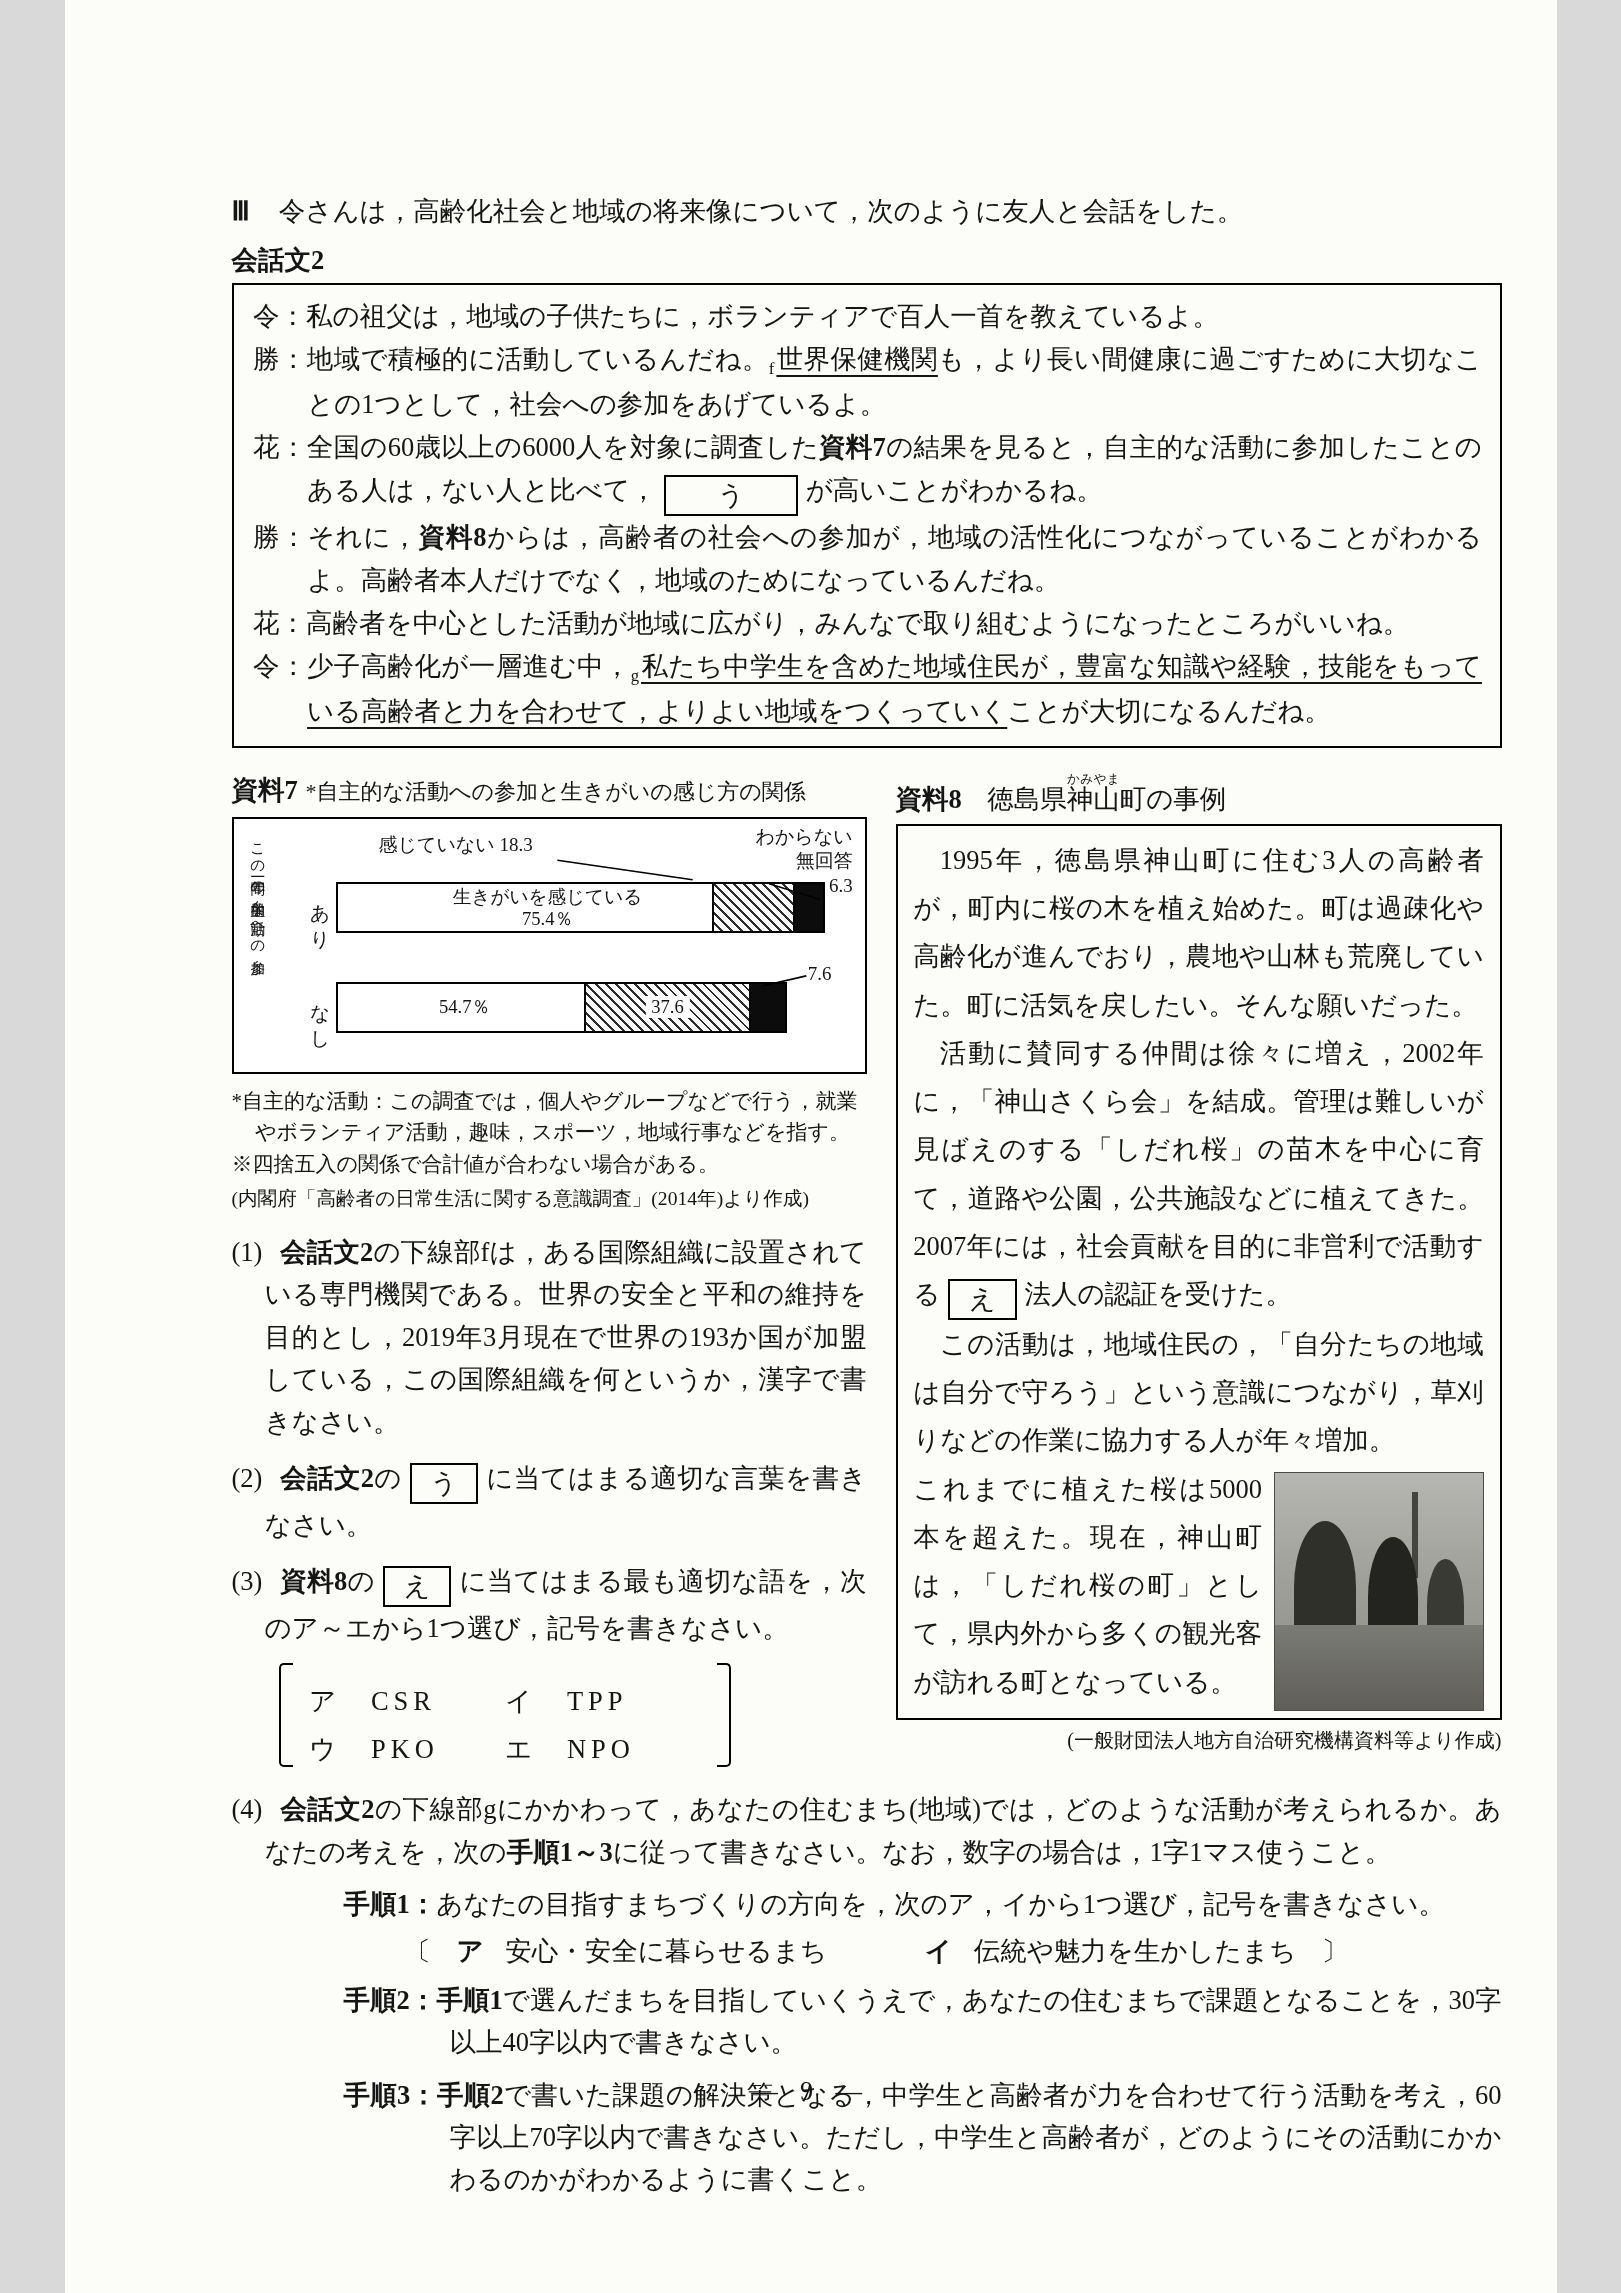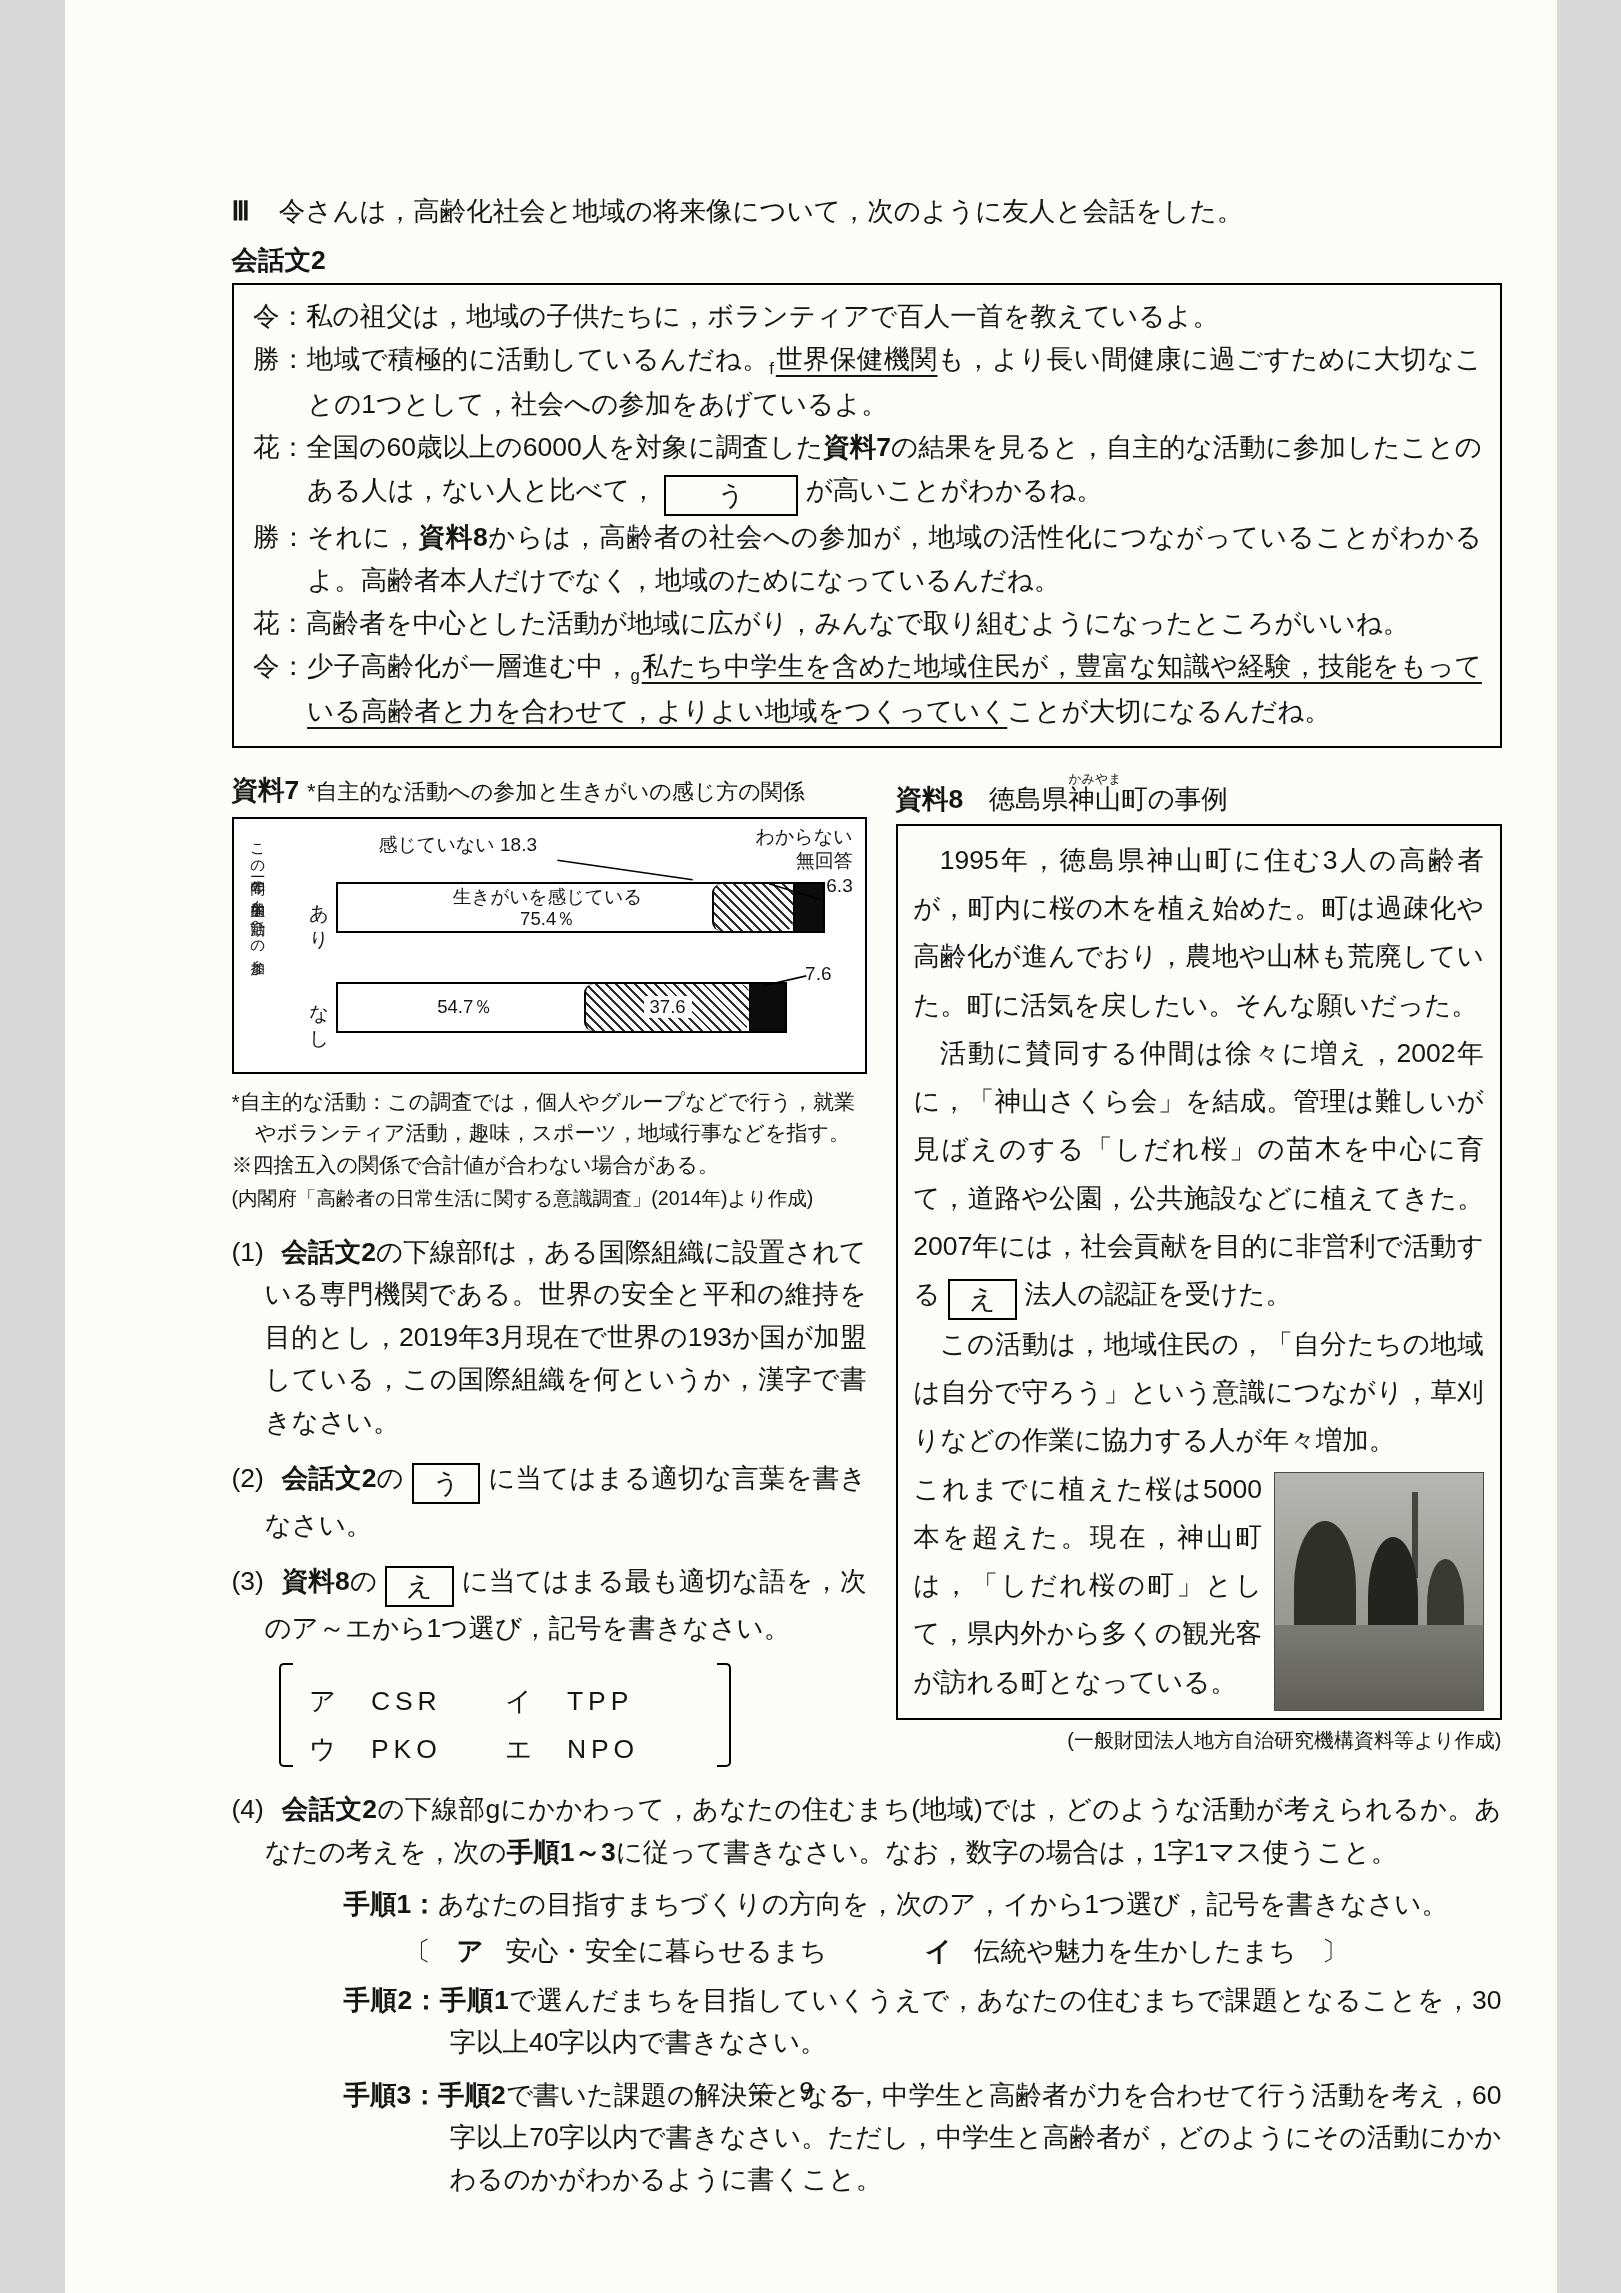--- a/index.html
+++ b/index.html
@@ -1,17 +1,17 @@
 <!DOCTYPE html>
 <html><head>
 <meta charset="utf-8">
 <style>
   html,body{margin:0;padding:0;background:#d9d9d9;}
   .page{position:relative;width:1492px;height:2294px;margin:0 auto;background:#fcfcf9;color:#151515;
-        font-family:Liberation Sans, sans-serif;font-size:26.5px;overflow:hidden;}
+        font-family:Liberation Serif, serif;font-size:26.5px;overflow:hidden;}
   .content{position:absolute;left:167px;top:192px;width:1270px;}
   .b{font-weight:bold;}
   .ul{text-decoration:underline;text-underline-offset:6.9px;text-decoration-thickness:1.5px;}
   .subref{font-size:16.7px;vertical-align:-5.9px;margin-right:2px;}
 
   .title-line{line-height:1.5;}
   .title-line .sec{font-weight:bold;margin-right:29px;}
   .dlabel{font-weight:bold;margin-top:9.8px;}
 
   .dialogue-box{border:2.5px solid #000;margin-top:5.9px;padding:9.8px 17.6px 13.7px 19.6px;line-height:1.63;}
@@ -33,21 +33,21 @@
   .cat{position:absolute;left:73px;writing-mode:vertical-rl;font-size:19.6px;letter-spacing:3.9px;}
   .cat-ari{top:71px;}
   .cat-nashi{top:171px;}
   .bar-area{position:absolute;left:102px;right:90px;top:0;bottom:0;}
   .bar-row{position:absolute;left:0;width:100%;height:47px;display:flex;border:2px solid #000;background:#fff;}
   .row0{top:63px;padding-left:46px;}
   .row1{top:163px;padding-left:8px;}
   .seg{position:relative;height:100%;}
   .seg + .seg{border-left:2px solid #000;}
   .seg-white{background:#fff;}
-  .seg-hatch{background:repeating-linear-gradient(45deg,#fff 0 4.9px,#2c2c2c 4.9px 6.9px);border-radius:9px;}
+  .seg-hatch{background:repeating-linear-gradient(45deg,#fff 0 4.9px,#2c2c2c 4.9px 6.9px);}
   .seg-black{background:#0c0c0c;}
   .seg-label{position:absolute;left:0;right:0;top:50%;transform:translateY(-50%);
              text-align:center;font-size:18.6px;line-height:1.15;white-space:nowrap;}
   .seg-chip{position:absolute;left:50%;top:50%;transform:translate(-50%,-50%);
             background:#fff;padding:0 5.9px;font-size:18.6px;}
   .ann{position:absolute;font-size:19px;line-height:1.3;}
   .ann-a{left:145px;top:13.7px;}
   .ann-b{right:11.8px;top:5.9px;text-align:right;}
   .ann-c{right:33px;top:143px;}
   .leads{position:absolute;left:0;top:0;pointer-events:none;}

